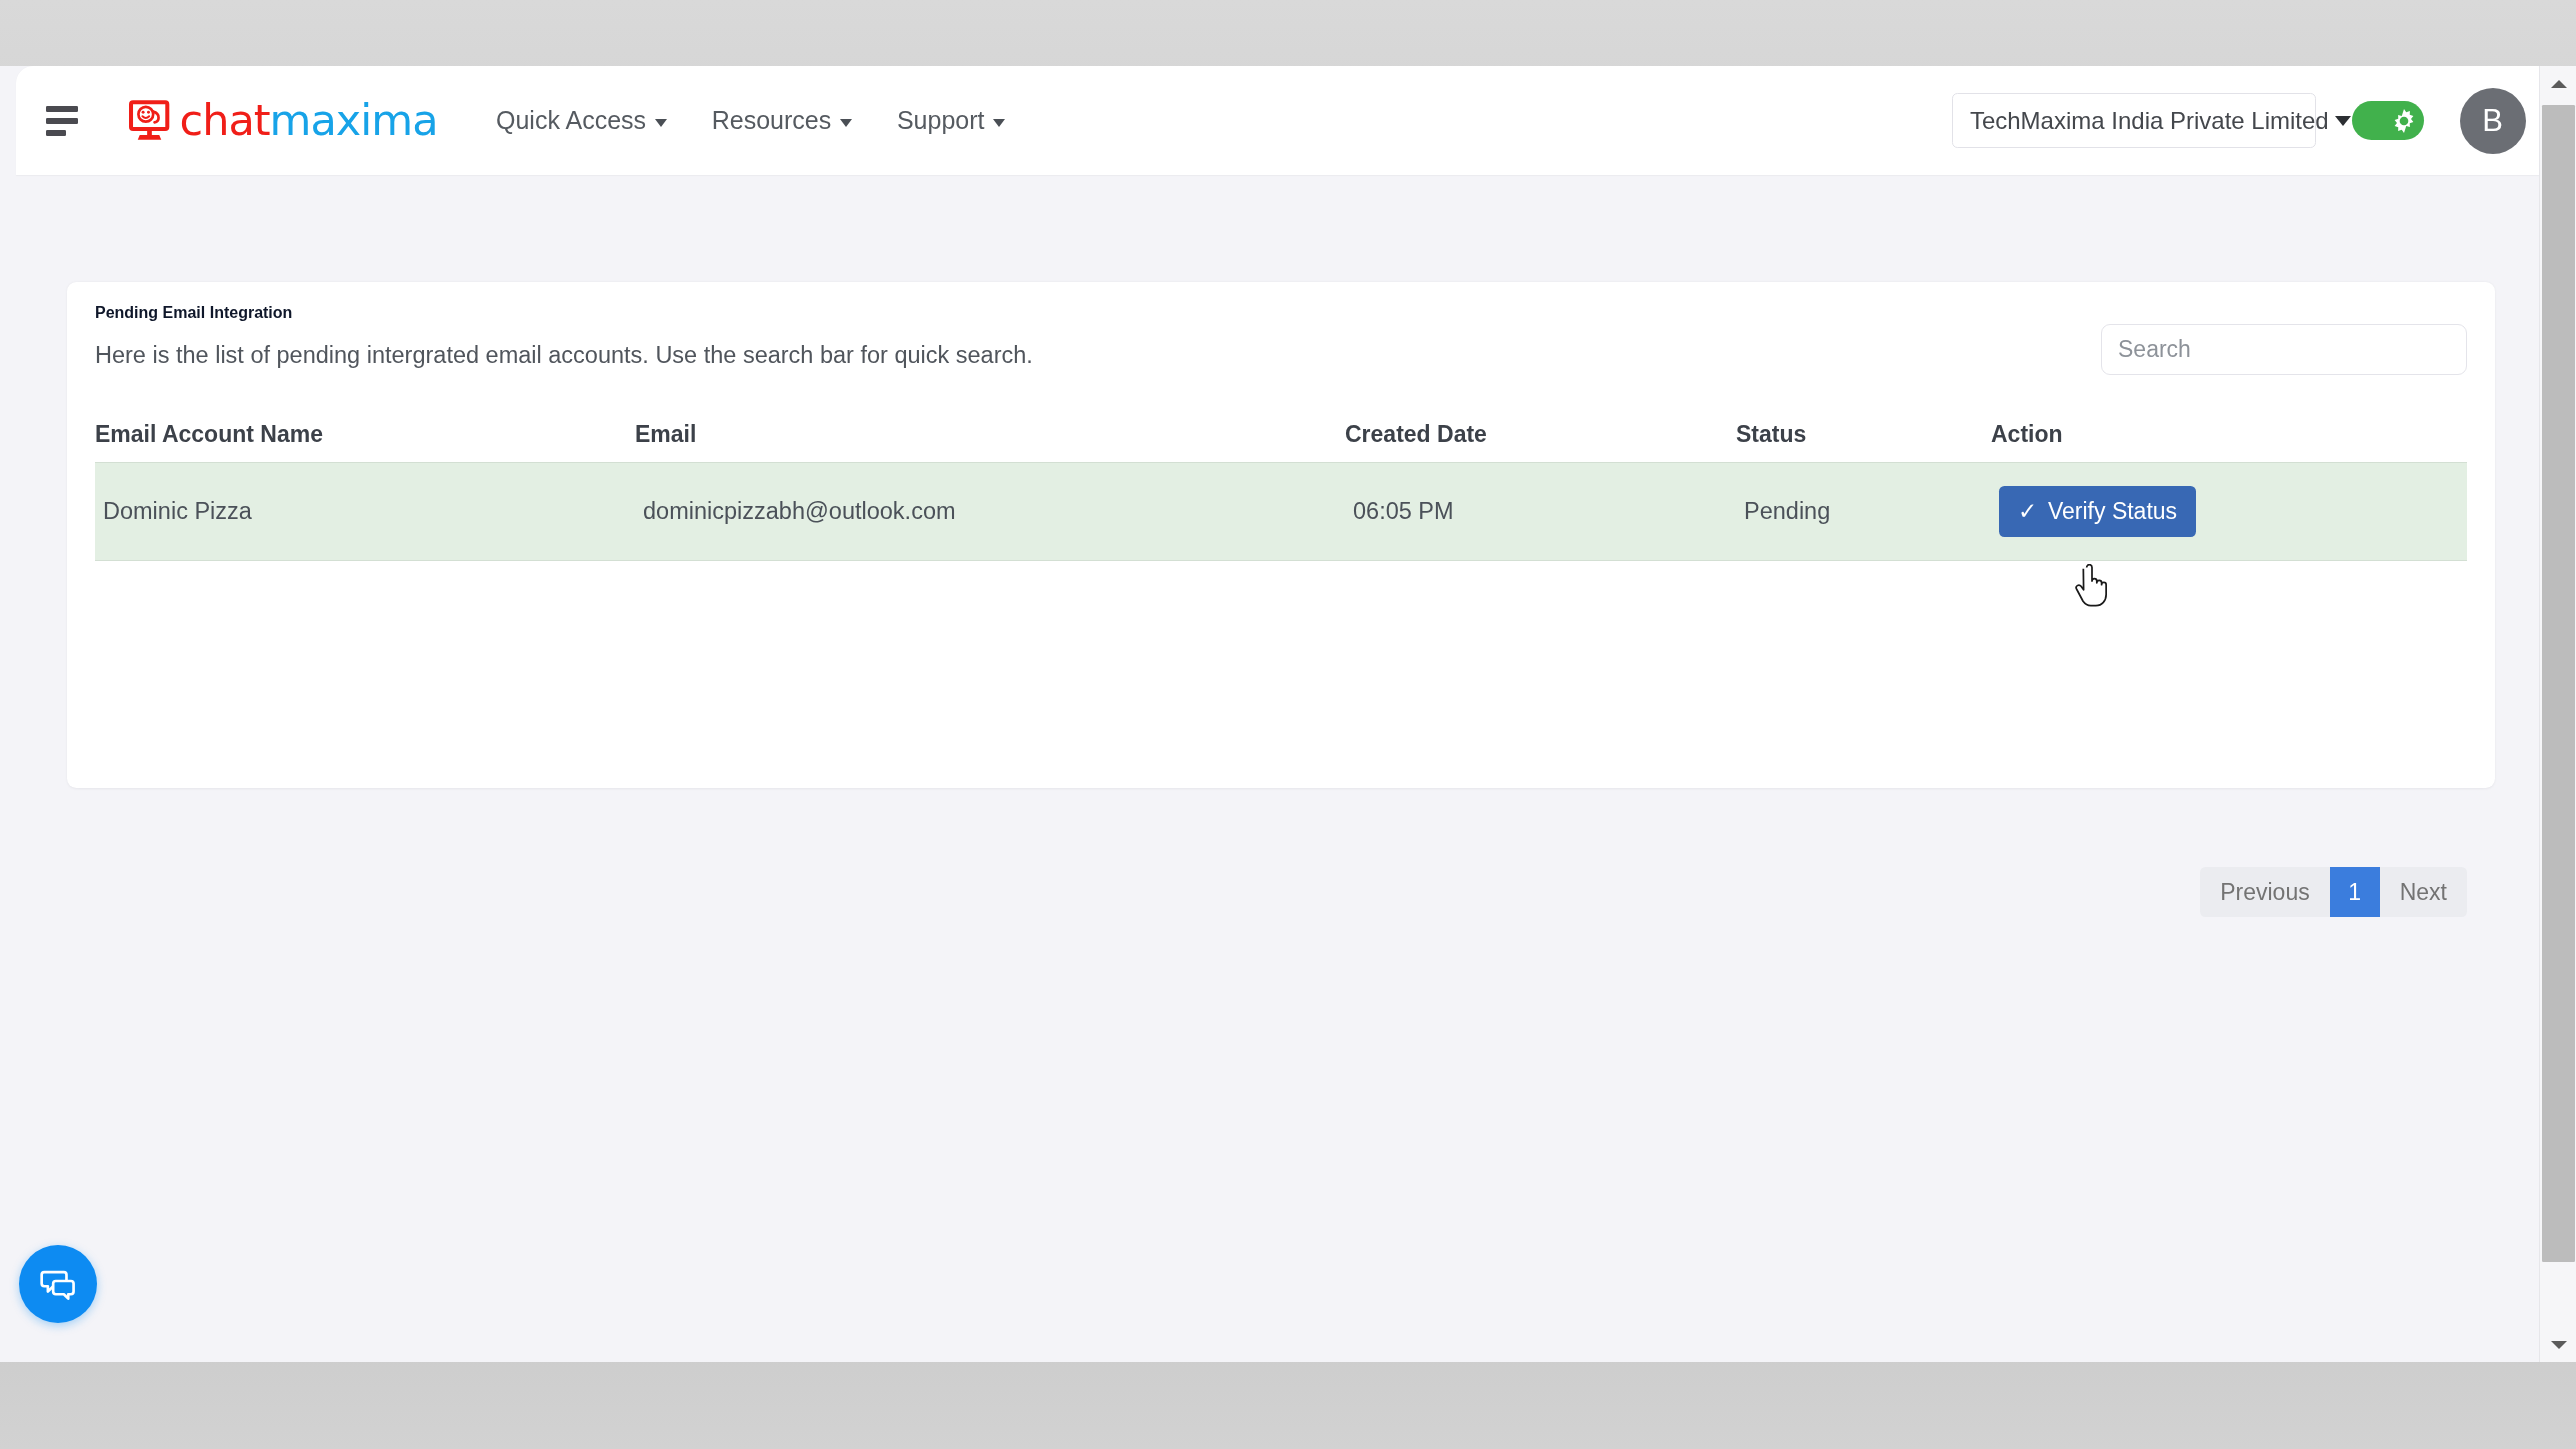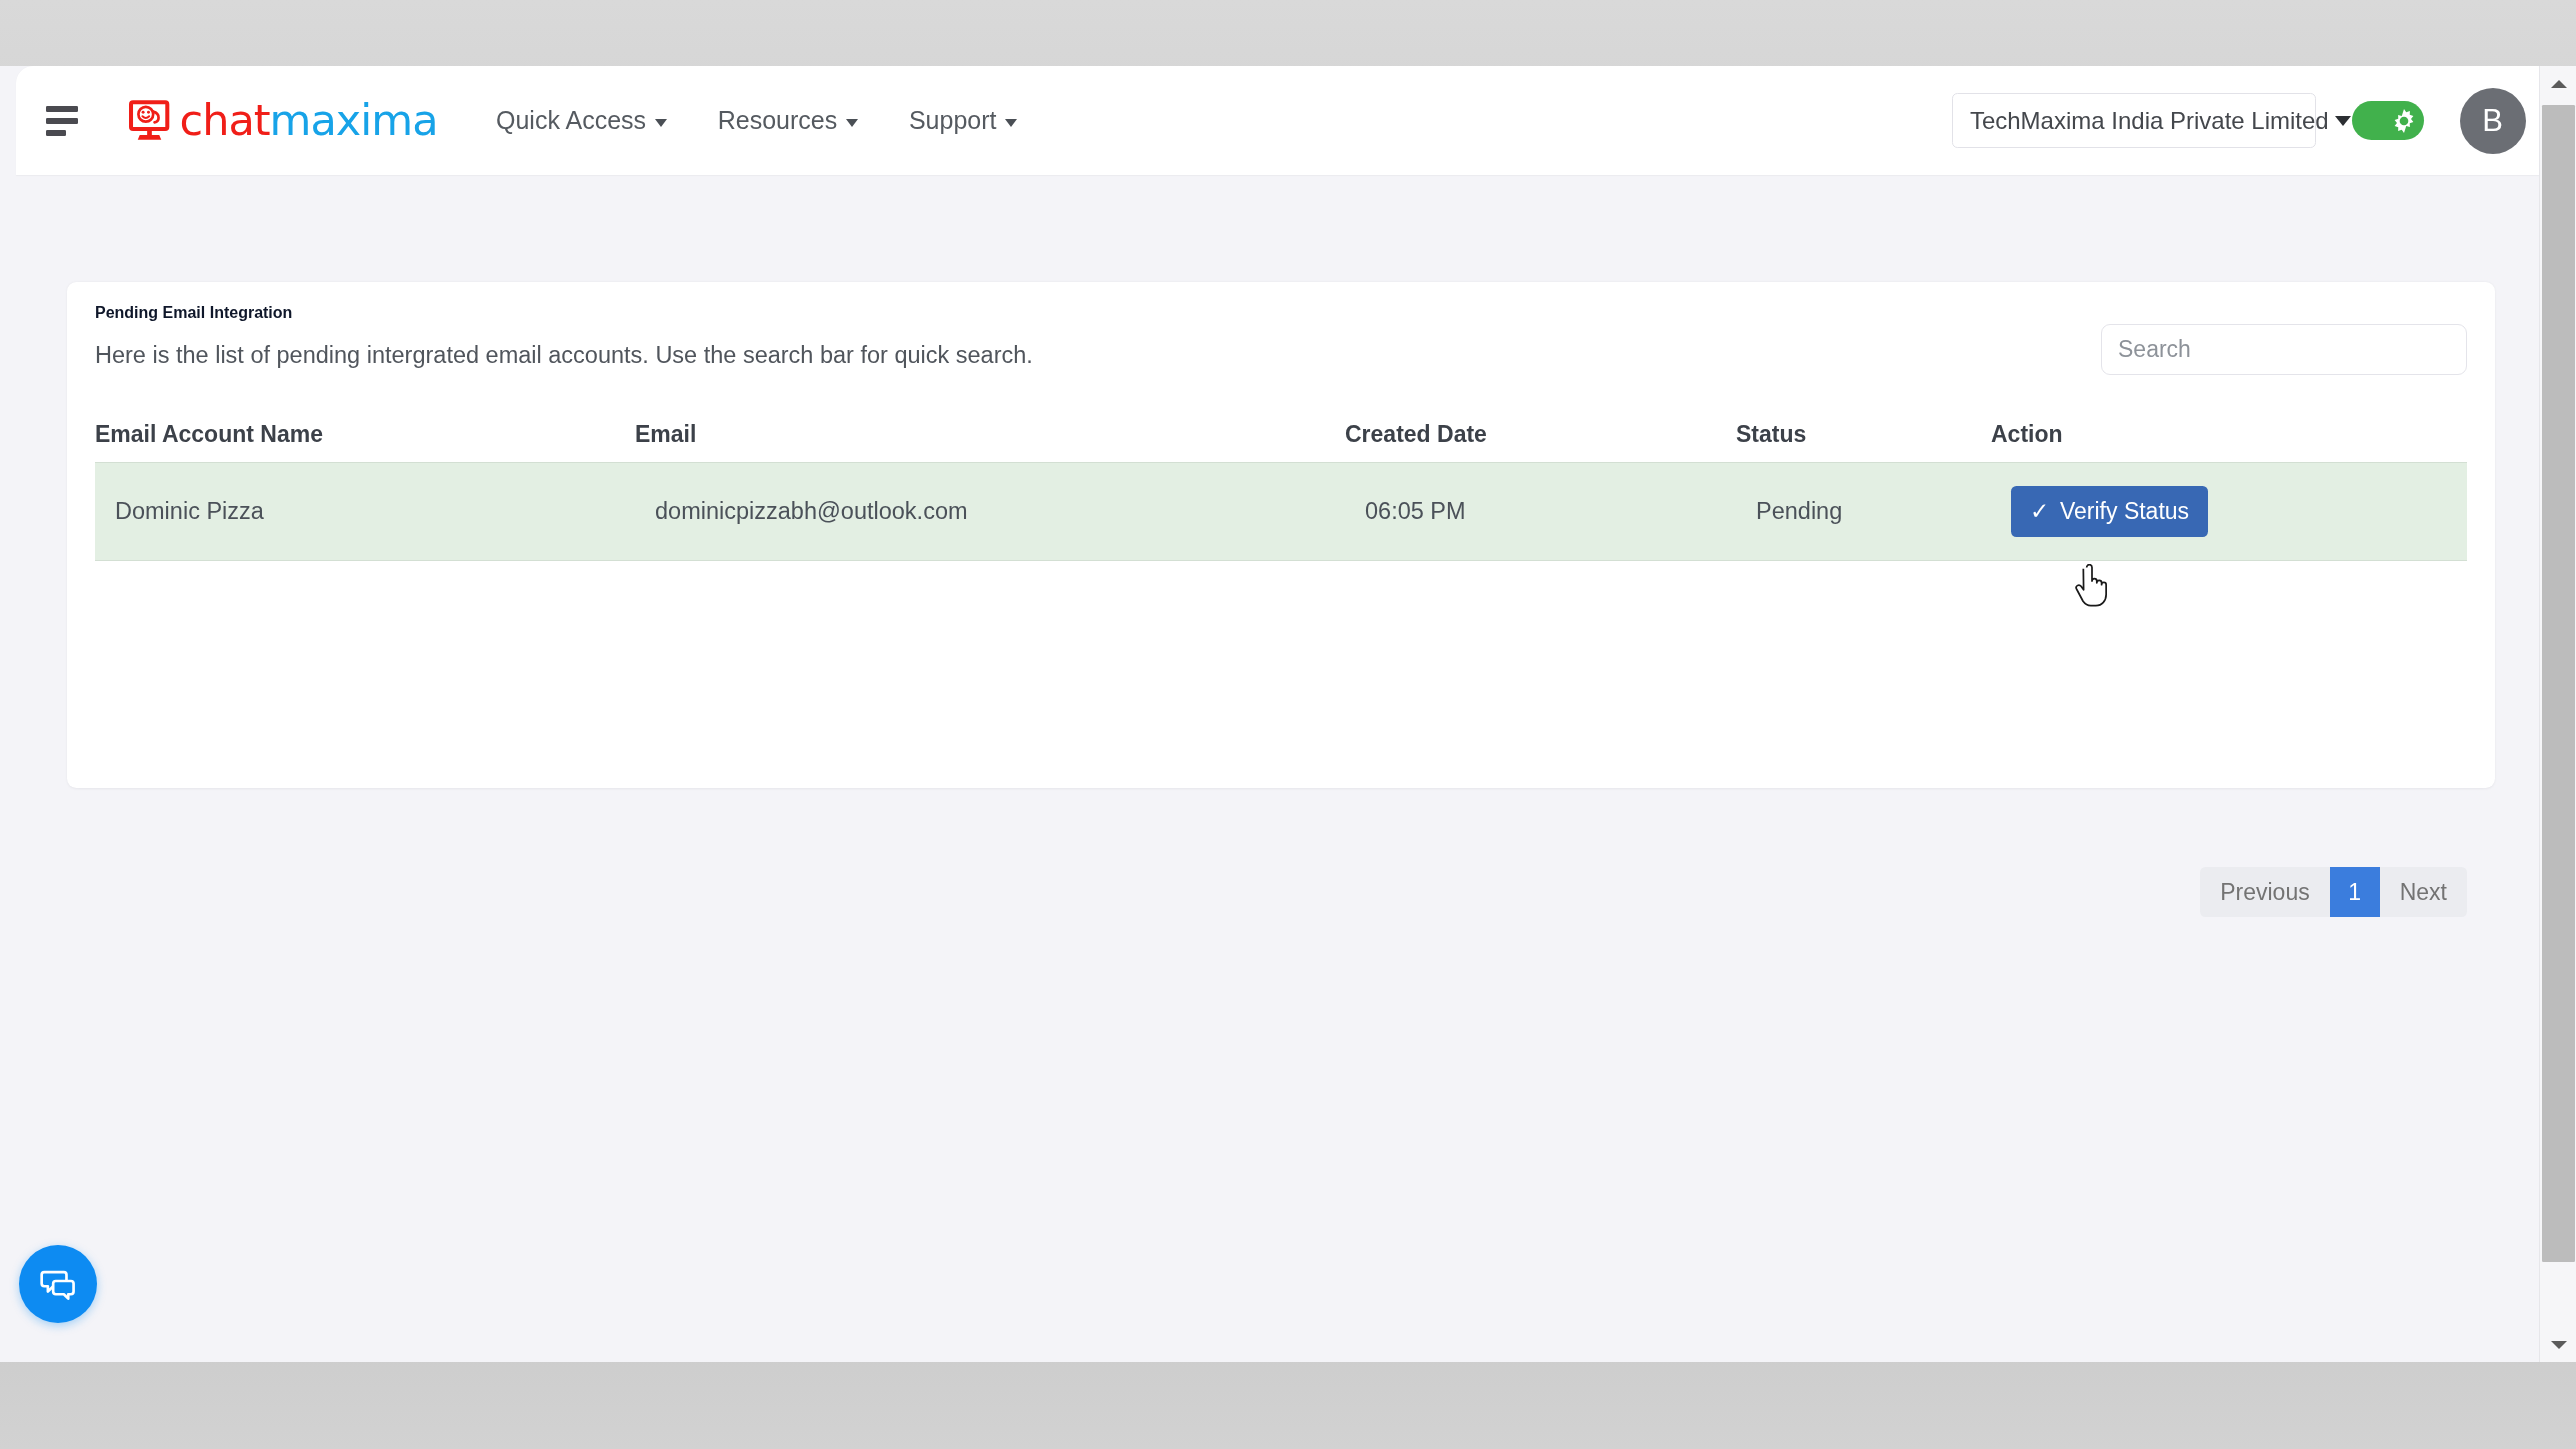--- a/index.html
+++ b/index.html
@@ -79,21 +79,21 @@
     font-family: "DejaVu Sans", sans-serif;
   }
   #logo .wm-red { color: #f01e18; }
   #logo .wm-blue { color: #17a3e8; }
 
   
   #navlinks {
     display: flex;
     align-items: center;
     margin-left: 39px;
-    gap: 12px;
+    gap: 6px;
   }
   .navlink {
     display: flex;
     align-items: center;
     gap: 8.7px;
     padding: 0 19.5px;
     font-size: 25px;
     color: #555a60;
     cursor: pointer;
     white-space: nowrap;
@@ -212,21 +212,21 @@
     font-weight: 700;
     color: #3c4149;
   }
   #tbody-row {
     height: 99px;
     margin: 0 28px;
     width: calc(100% - 56px);
     background: #e3efe3;
     border-top: 1.3px solid #d3dfd3;
     border-bottom: 1.3px solid #d3dfd3;
-    padding: 0 20px;
+    padding: 0 8px;
   }
   #tbody-row .cell {
     font-size: 23.5px;
     color: #4b5159;
   }
   .c-name   { width: 540px; }
   .c-email  { width: 710px; }
   .c-date   { width: 367px; }
   .c-status { width: 255px; margin-left: 24px; }
   .c-action { flex: 1; }

